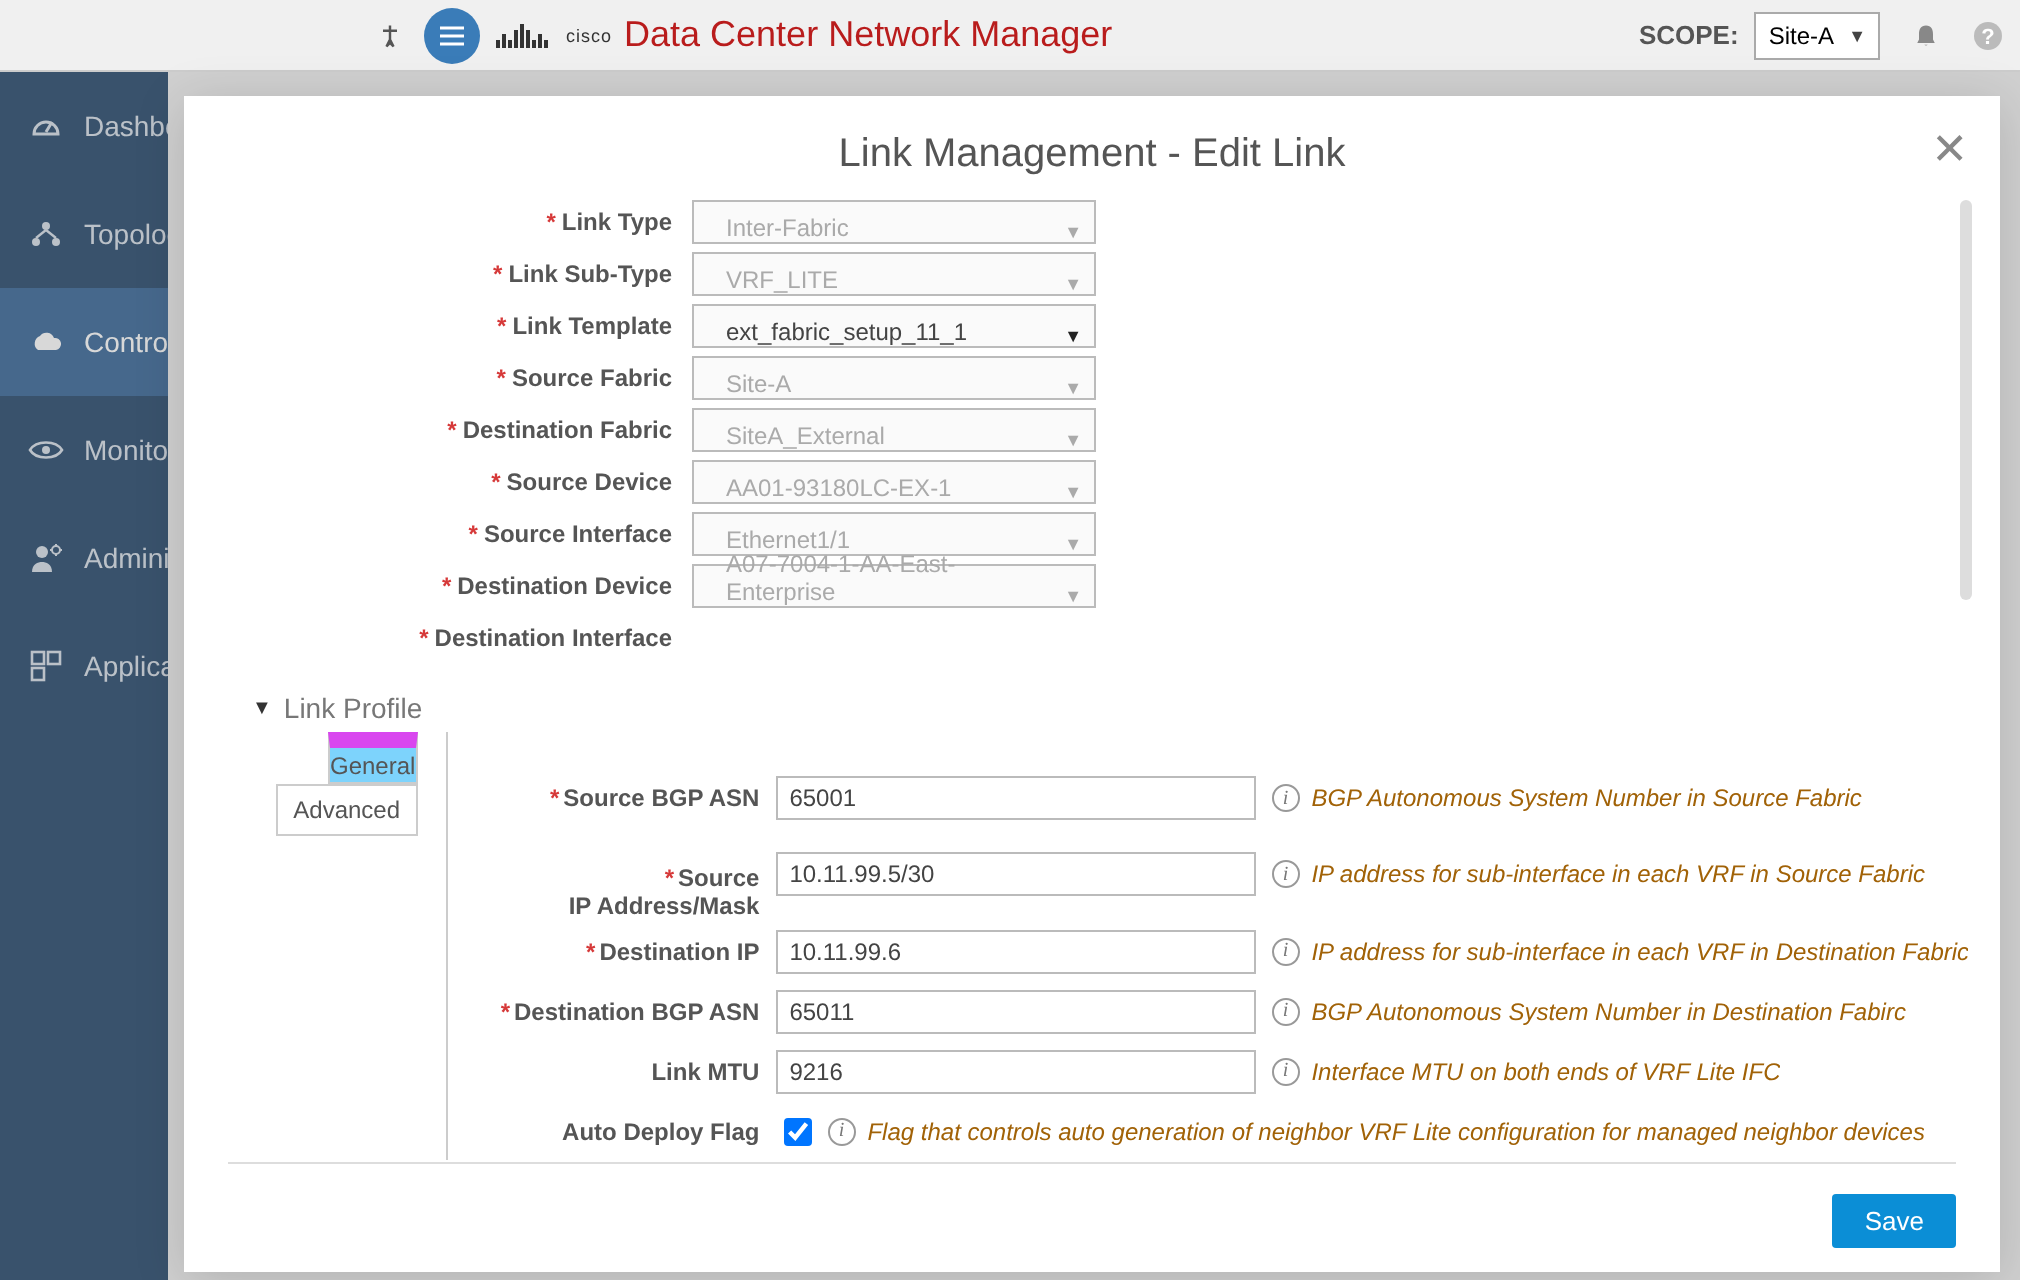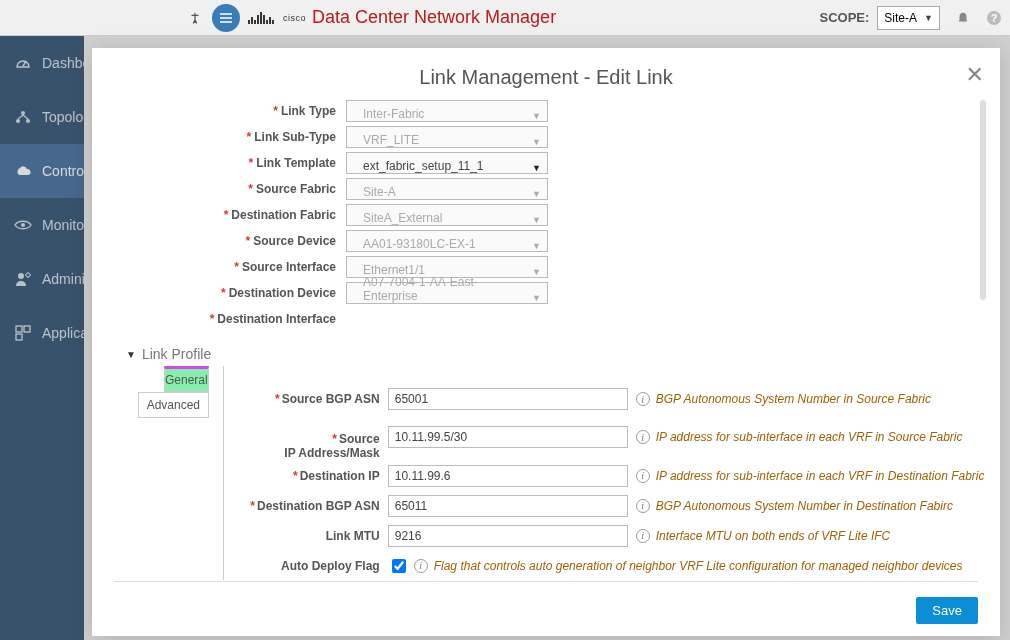--- a/index.html
+++ b/index.html
@@ -47,21 +47,21 @@
     .select-box::after { content: "▼"; color: #aaa; position: absolute; right: 6px; font-size: 9px; }
     .select-box.enabled::after { color: #222; }
     
     
     .section-header { display: flex; align-items: center; gap: 6px; font-size: 14px; color: #777; margin: 14px 0 0 12px; }
     .section-header .caret { font-size: 10px; color: #333; }
     
     .profile-area { display: flex; margin-top: 4px; }
     .tabs-col { width: 100px; margin-left: 24px; }
     .tab { height: 26px; border: 1px solid #ccc; display: flex; align-items: center; justify-content: center; font-size: 12px; color: #555; cursor: pointer; background: white;}
-    .tab.active { background: #86efac; border-top: 3px solid #d946ef; margin-left: 26px; }
+    .tab.active { background: #7dd3fc; border-top: 8px solid #d946ef; margin-left: 26px; }
     .tab + .tab { border-top: none; }
     .tab.active + .tab { border-top: 1px solid #ccc; }
     
     .profile-fields { flex: 1; border-left: 1px solid #ccc; margin-left: 14px; padding-top: 18px; }
     .pf-row { display: flex; align-items: center; min-height: 30px; }
     .pf-label { width: 164px; text-align: right; padding-right: 8px; font-size: 12px; color: #555; font-weight: bold; }
     .pf-label.multi { line-height: 1.2; margin-top: 18px; }
     .pf-label .star { color: #d63939; margin-right: 2px; }
     .pf-input { width: 240px; height: 22px; border: 1px solid #bbb; padding: 0 6px; font-size: 12px; color: #444; }
     .pf-check { width: 14px; height: 14px; margin-left: 4px; }

